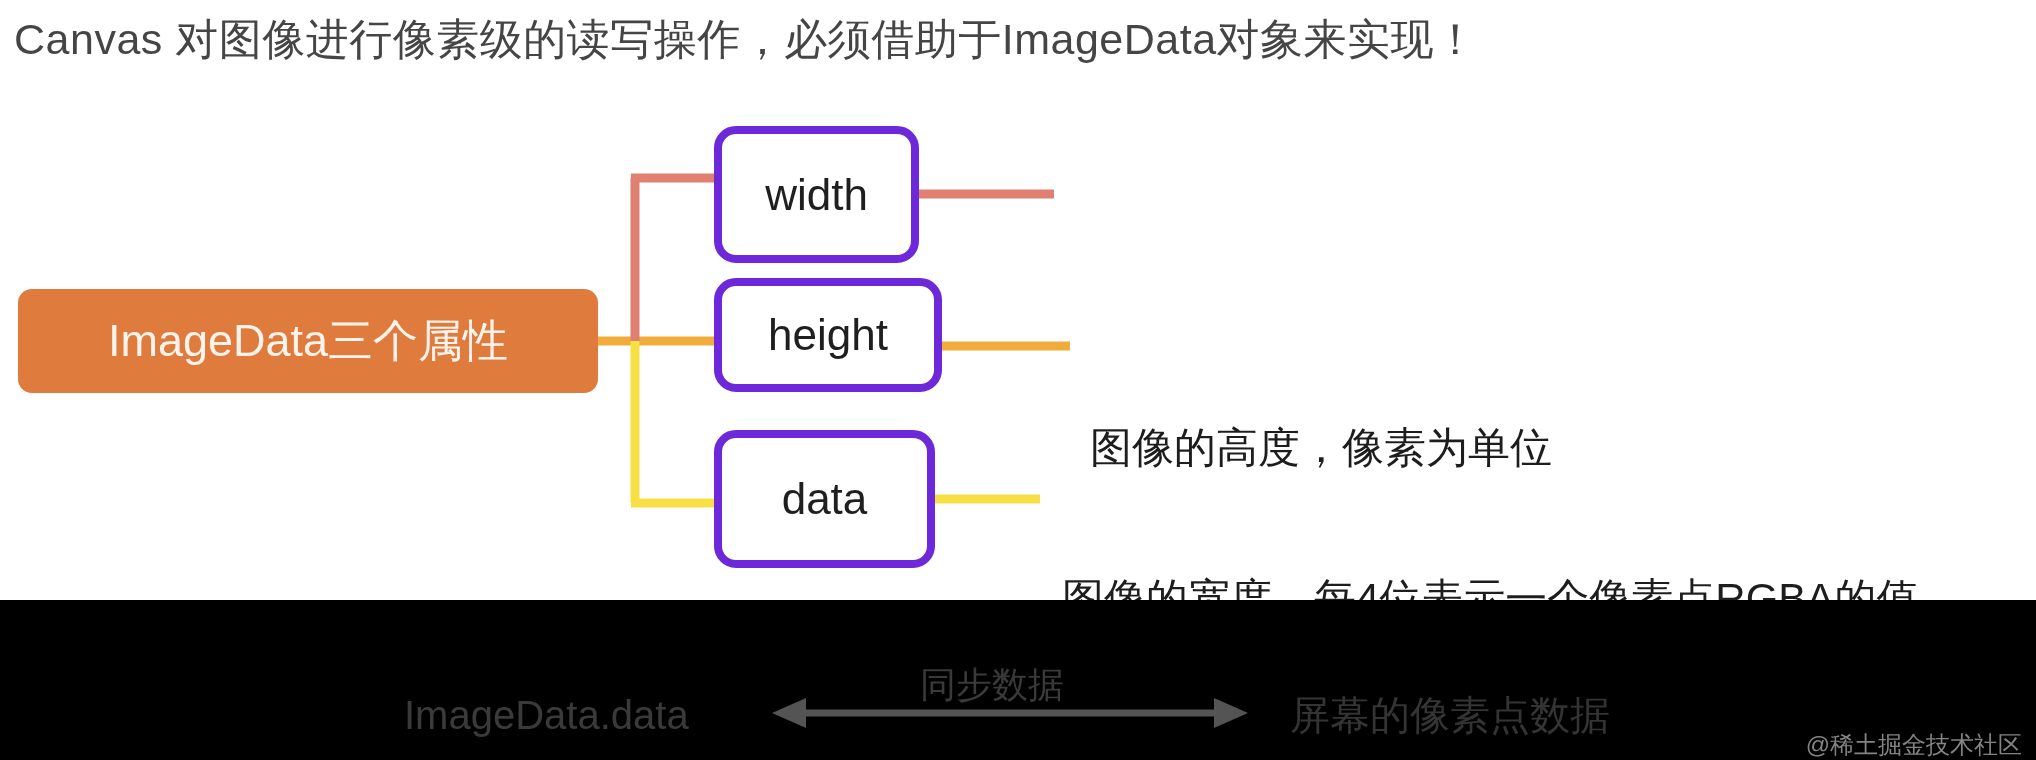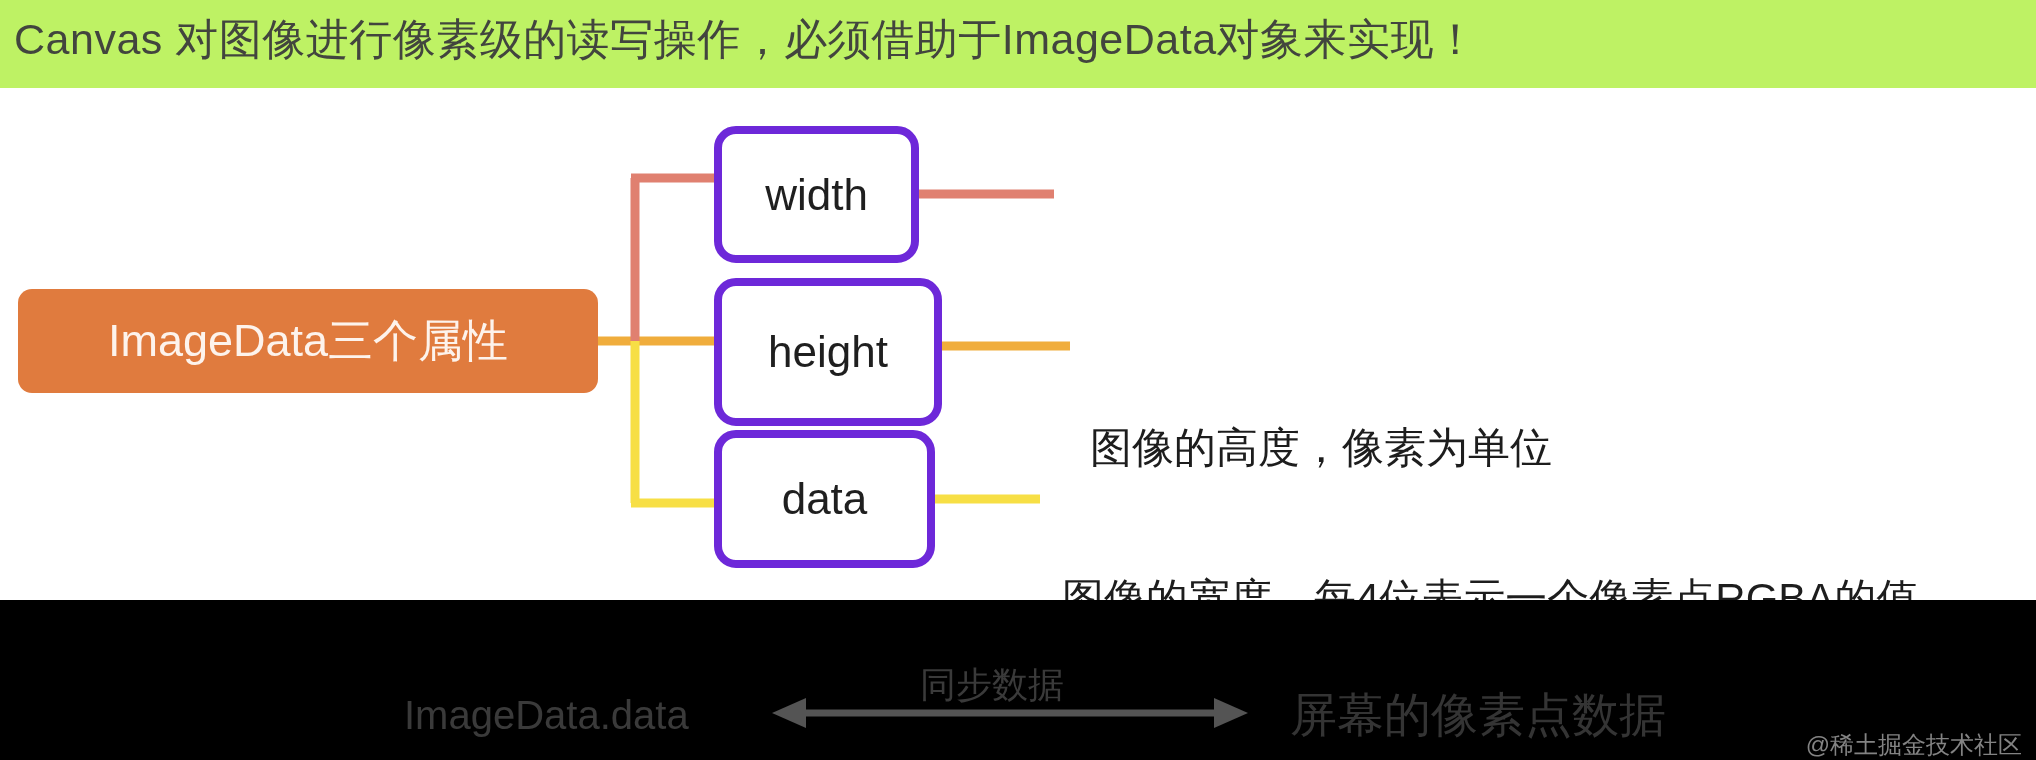--- a/index.html
+++ b/index.html
@@ -14,21 +14,21 @@
     overflow: hidden;
     position: relative;
   }
 
   
   .top-band {
     position: absolute;
     left: 0; top: 0;
     width: 2036px;
     height: 96px;
-    background: #bef264;
+    background: #ffffff;
     overflow: hidden;
   }
   .top-heading {
     position: absolute;
     left: 14px;
     top: 10px;
     font-size: 43px;
     line-height: 58px;
     font-weight: 400;
     color: #3c3c3c;
@@ -90,21 +90,21 @@
     box-sizing: border-box;
   }
   .prop-label {
     color: #1f1f1f;
     font-size: 44px;
     line-height: 50px;
     font-weight: 400;
     white-space: nowrap;
   }
   .box-width  { left: 714px; top: 38px;  width: 205px; height: 137px; }
-  .box-height { left: 714px; top: 190px; width: 228px; height: 148px; }
+  .box-height { left: 714px; top: 190px; width: 228px; height: 114px; }
   .box-data   { left: 714px; top: 342px; width: 221px; height: 138px; }
 
   
   .desc {
     position: absolute;
     color: #1d1d1d;
     font-size: 42px;
     line-height: 52px;
     font-weight: 400;
     white-space: nowrap;
@@ -130,21 +130,21 @@
     font-size: 40px;
     line-height: 50px;
     color: #3a3a3a;
     white-space: nowrap;
     filter: blur(0.4px);
   }
   .bottom-right-text {
     position: absolute;
     left: 1290px;
     top: 690px;
-    font-size: 47px;
+    font-size: 40px;
     line-height: 50px;
     color: #343434;
     white-space: nowrap;
     filter: blur(0.4px);
   }
   .bottom-arrow-label {
     position: absolute;
     left: 920px;
     top: 662px;
     font-size: 36px;

